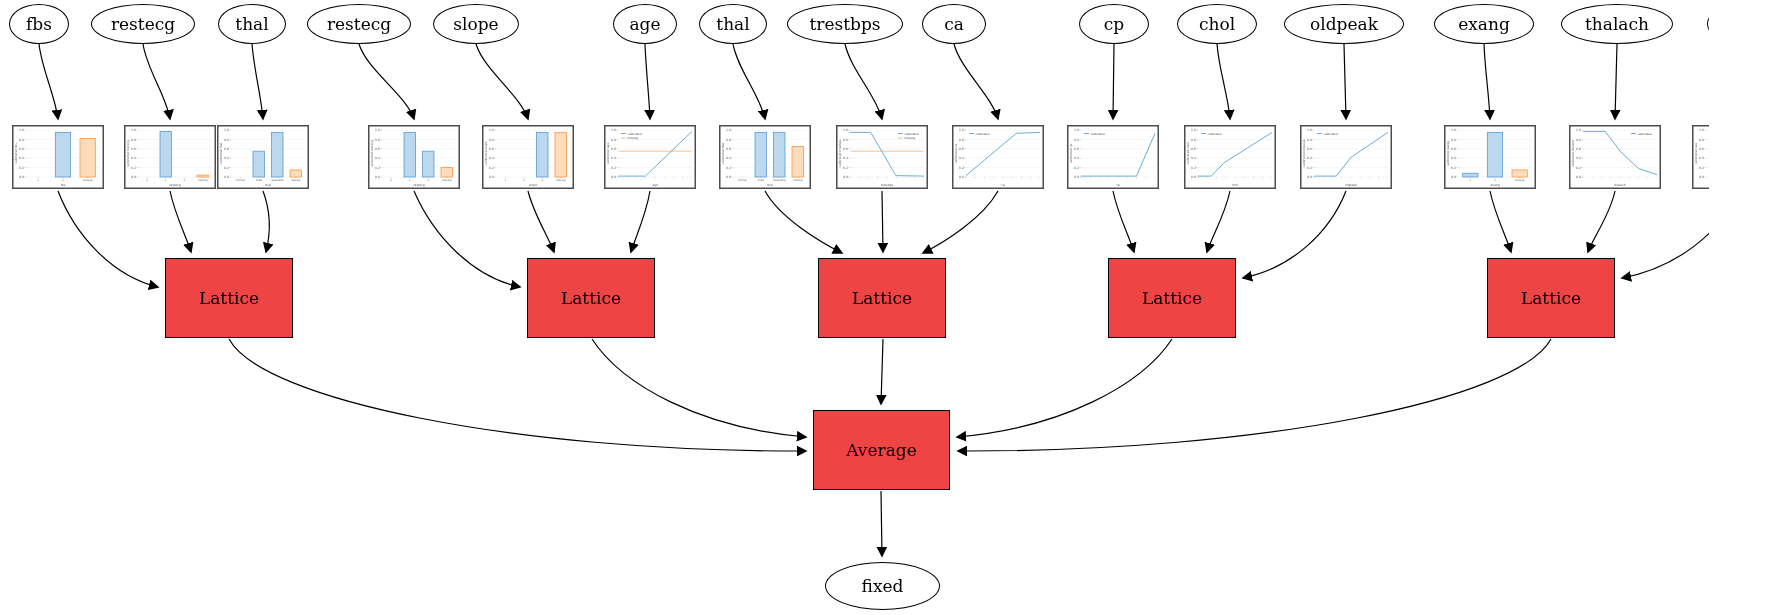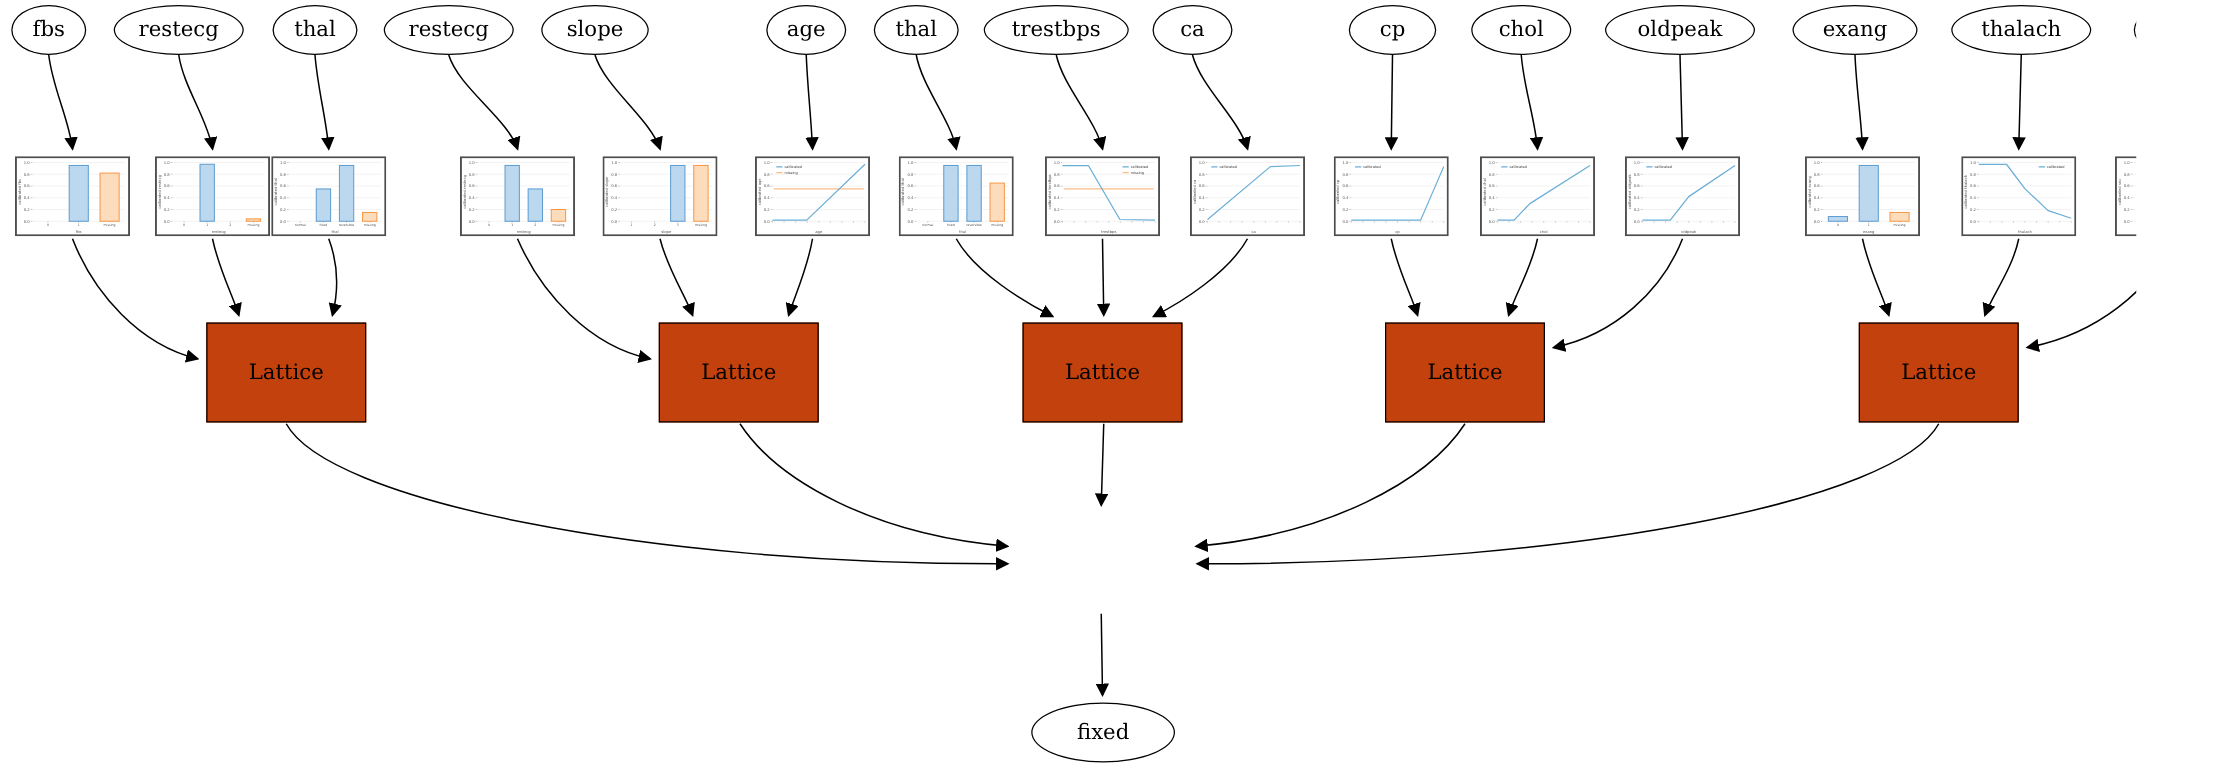--- a/index.html
+++ b/index.html
@@ -2,21 +2,21 @@
 <html><head>
 <meta charset="utf-8">
 <style>
   html,body{margin:0;padding:0;background:#ffffff;}
   .canvas{position:relative;width:1709px;height:615px;background:#ffffff;overflow:hidden;
           font-family:"DejaVu Serif", serif;}
   .edges{position:absolute;left:0;top:0;pointer-events:none;}
   .node-ellipse{position:absolute;height:40px;border:1px solid #000;border-radius:50%;
                 background:#fff;display:flex;align-items:center;justify-content:center;
                 font-size:17px;color:#000;box-sizing:border-box;}
-  .node-box{position:absolute;border:1px solid #000;background:#c2410c;display:flex;
+  .node-box{position:absolute;border:1px solid #000;background:#ef4444;display:flex;
             align-items:center;justify-content:center;font-size:17px;color:#000;box-sizing:border-box;}
   .chart{position:absolute;top:125px;width:92px;height:64px;}
   .chart svg{display:block;font-family:"DejaVu Sans", sans-serif;}
 </style>
 </head>
 <body>
 
 <div class="canvas">
 
   <svg class="edges" width="1788" height="615">
@@ -666,18 +666,21 @@
   <div class="node-box" style="left:818px;top:258px;width:128px;height:80px">
       <span>Lattice</span>
     </div>
   <div class="node-box" style="left:1108px;top:258px;width:128px;height:80px">
       <span>Lattice</span>
     </div>
   <div class="node-box" style="left:1487px;top:258px;width:128px;height:80px">
       <span>Lattice</span>
     </div>
 
+  <div class="node-box" style="left:813px;top:410px;width:137px;height:80px">
+      <span>Average</span>
+    </div>
 
   <div class="node-ellipse" style="left:825px;top:562px;width:115px;height:48px">
       <span>fixed</span>
     </div>
 
 </div>
 
 </body></html>

